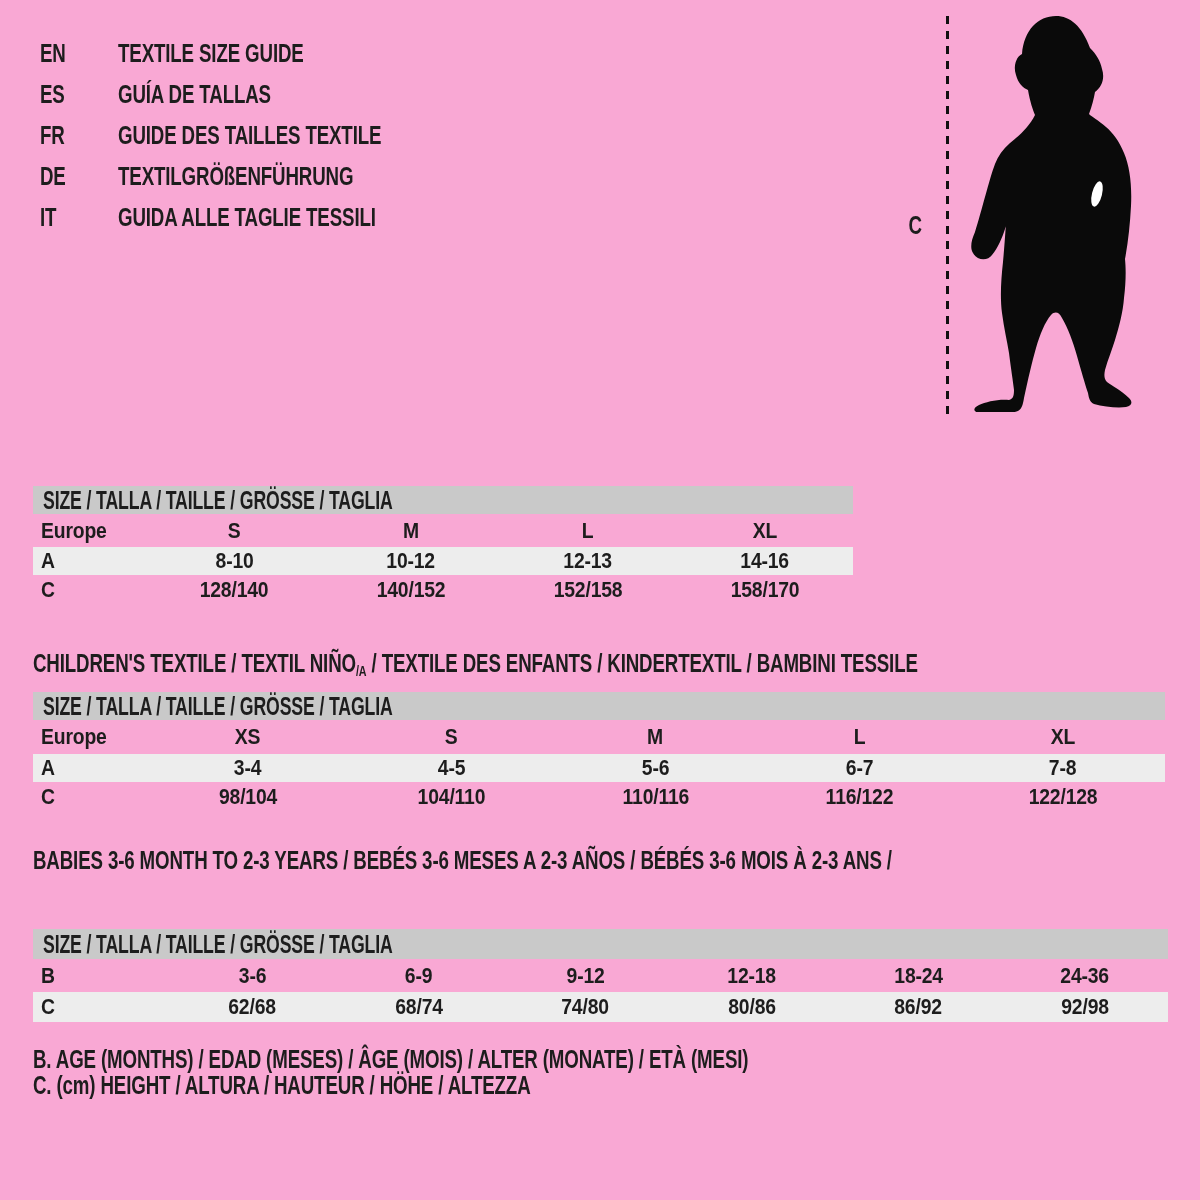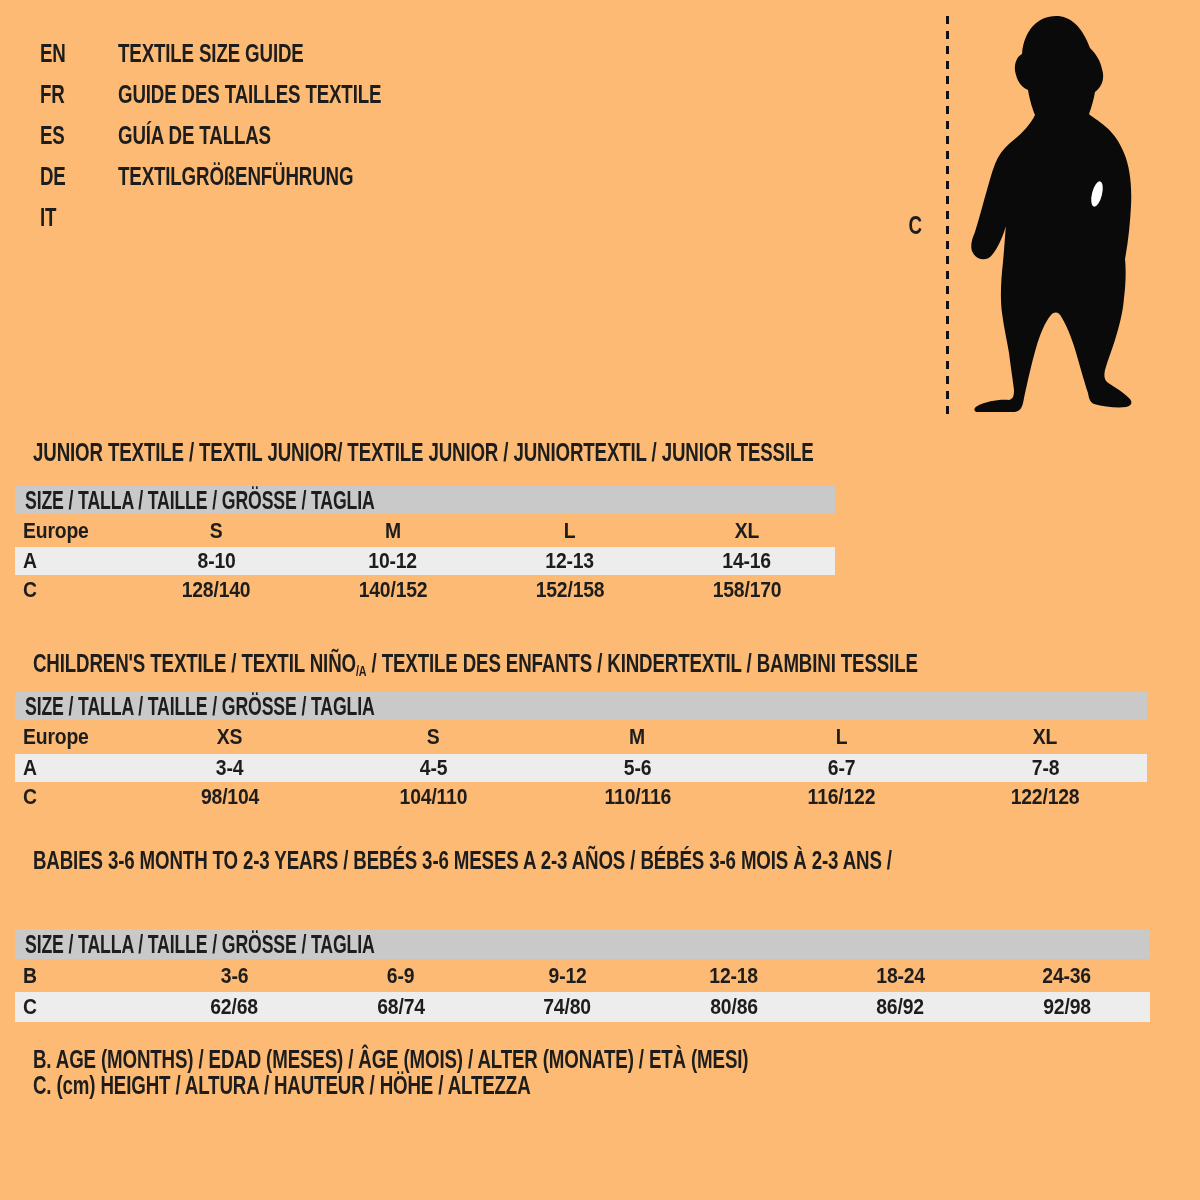--- a/index.html
+++ b/index.html
@@ -14,54 +14,55 @@
   .cx72{--sx:0.72;}
   .cx88{--sx:0.88;}
   .cx68{--sx:0.68;}
   
   .lang-row{display:flex;height:41px;line-height:41px;font-size:26px;}
   .lang-code{width:78px;}
   
   .titleline{height:30px;line-height:30px;font-size:26px;white-space:nowrap;}
   .sub{font-size:15px;vertical-align:-4px;}
   
-  .tbl{position:absolute;left:15px;}
+  .tbl{position:absolute;left:33px;}
   .bar{background:var(--bar,#c9c9c9);font-size:26px;padding-left:10px;display:flex;align-items:center;}
-  .row{display:flex;font-size:22px;align-items:center;justify-content:flex-end;}
+  .row{display:flex;font-size:22px;align-items:center;}
   .row.alt{background:var(--alt,#ededed);}
   .lab{padding-left:8px;}
   .cell{flex:1;display:flex;justify-content:center;align-items:center;}
   
   .dashline{width:3px;background:repeating-linear-gradient(to bottom,#111 0 8px,transparent 8px 15px);}
   .measure-label{font-size:26px;line-height:26px;}
 </style>
 </head>
 <body>
 
-<div id="canvas" style="--bar: #c9c9c9; --alt: #ededed; background: #fdba74; color: rgb(29, 29, 29);">
+<div id="canvas" style="--bar: #c9c9c9; --alt: #ededed; background: #f9a8d4; color: rgb(29, 29, 29);">
 
   <div class="abs" style="left:40px;top:33px;">
     <div class="lang-row">
       <div class="lang-code"><span class="sx cx72 ol">EN</span></div>
       <div><span class="sx cx72 ol">TEXTILE SIZE GUIDE</span></div>
     </div>
     <div class="lang-row">
+      <div class="lang-code"><span class="sx cx72 ol">ES</span></div>
+      <div><span class="sx cx72 ol">GUÍA DE TALLAS</span></div>
+    </div>
+    <div class="lang-row">
       <div class="lang-code"><span class="sx cx72 ol">FR</span></div>
       <div><span class="sx cx72 ol">GUIDE DES TAILLES TEXTILE</span></div>
     </div>
     <div class="lang-row">
-      <div class="lang-code"><span class="sx cx72 ol">ES</span></div>
-      <div><span class="sx cx72 ol">GUÍA DE TALLAS</span></div>
-    </div>
-    <div class="lang-row">
       <div class="lang-code"><span class="sx cx72 ol">DE</span></div>
       <div><span class="sx cx72 ol">TEXTILGRÖßENFÜHRUNG</span></div>
     </div>
     <div class="lang-row">
       <div class="lang-code"><span class="sx cx72 ol">IT</span></div>
+      <div><span class="sx cx72 ol">GUIDA ALLE TAGLIE TESSILI</span></div>
     </div>
   </div>
 
   <div class="abs dashline" style="left:946px;top:16px;height:400px;"></div>
   <div class="abs measure-label" style="left:906px;top:212px;"><span class="sx cx72">C</span></div>
 
   <svg class="abs" style="left:962px;top:10px;" width="185" height="402" viewBox="0 0 185 402" aria-hidden="true">
     <path fill="#0a0a0a" d="
       M94,6
       C76,6 62,20 60,44
@@ -102,23 +103,20 @@
       C170,176 168,157 162,143
       C157,131 151,123 144,117
       C136,110 130,107 127,104
       C130,96 132,88 133,82
       C140,77 143,68 140,59
       C138,50 134,44 128,38
       C120,16 108,6 94,6 Z"></path>
     <ellipse cx="135" cy="184" rx="5" ry="13" fill="#ffffff" transform="rotate(14 135 184)"></ellipse>
   </svg>
 
-  <div class="abs titleline" style="left:33px;top:437px;">
-    <span class="sx cx72 ol">JUNIOR TEXTILE / TEXTIL JUNIOR/ TEXTILE JUNIOR / JUNIORTEXTIL / JUNIOR TESSILE</span>
-  </div>
   <div class="tbl" style="top:486px;width:820px;">
     <div class="bar" style="height:28px;">
       <span class="sx cx68 ol">SIZE / TALLA / TAILLE / GRÖSSE / TAGLIA</span>
     </div>
     <div class="row" style="height:33px;">
       <div class="lab" style="width:105px;"><span class="sx cx88 ol">Europe</span></div>
       <div class="cell">
           <span class="sx cx88">S</span>
         </div>
       <div class="cell">

